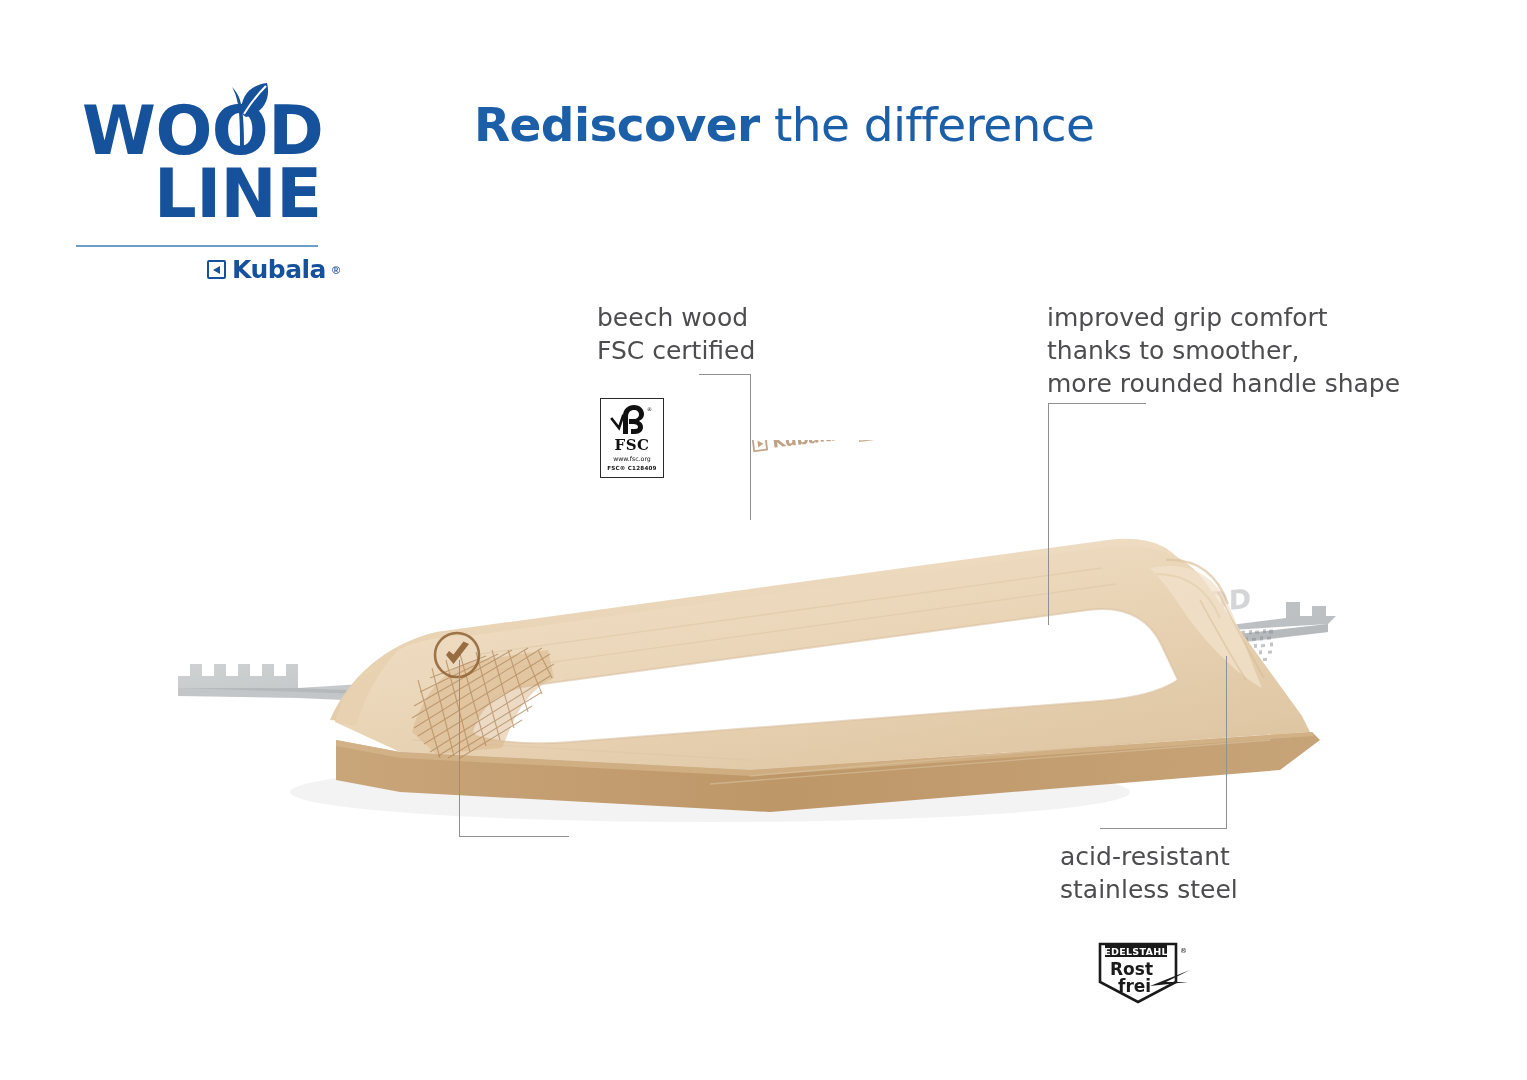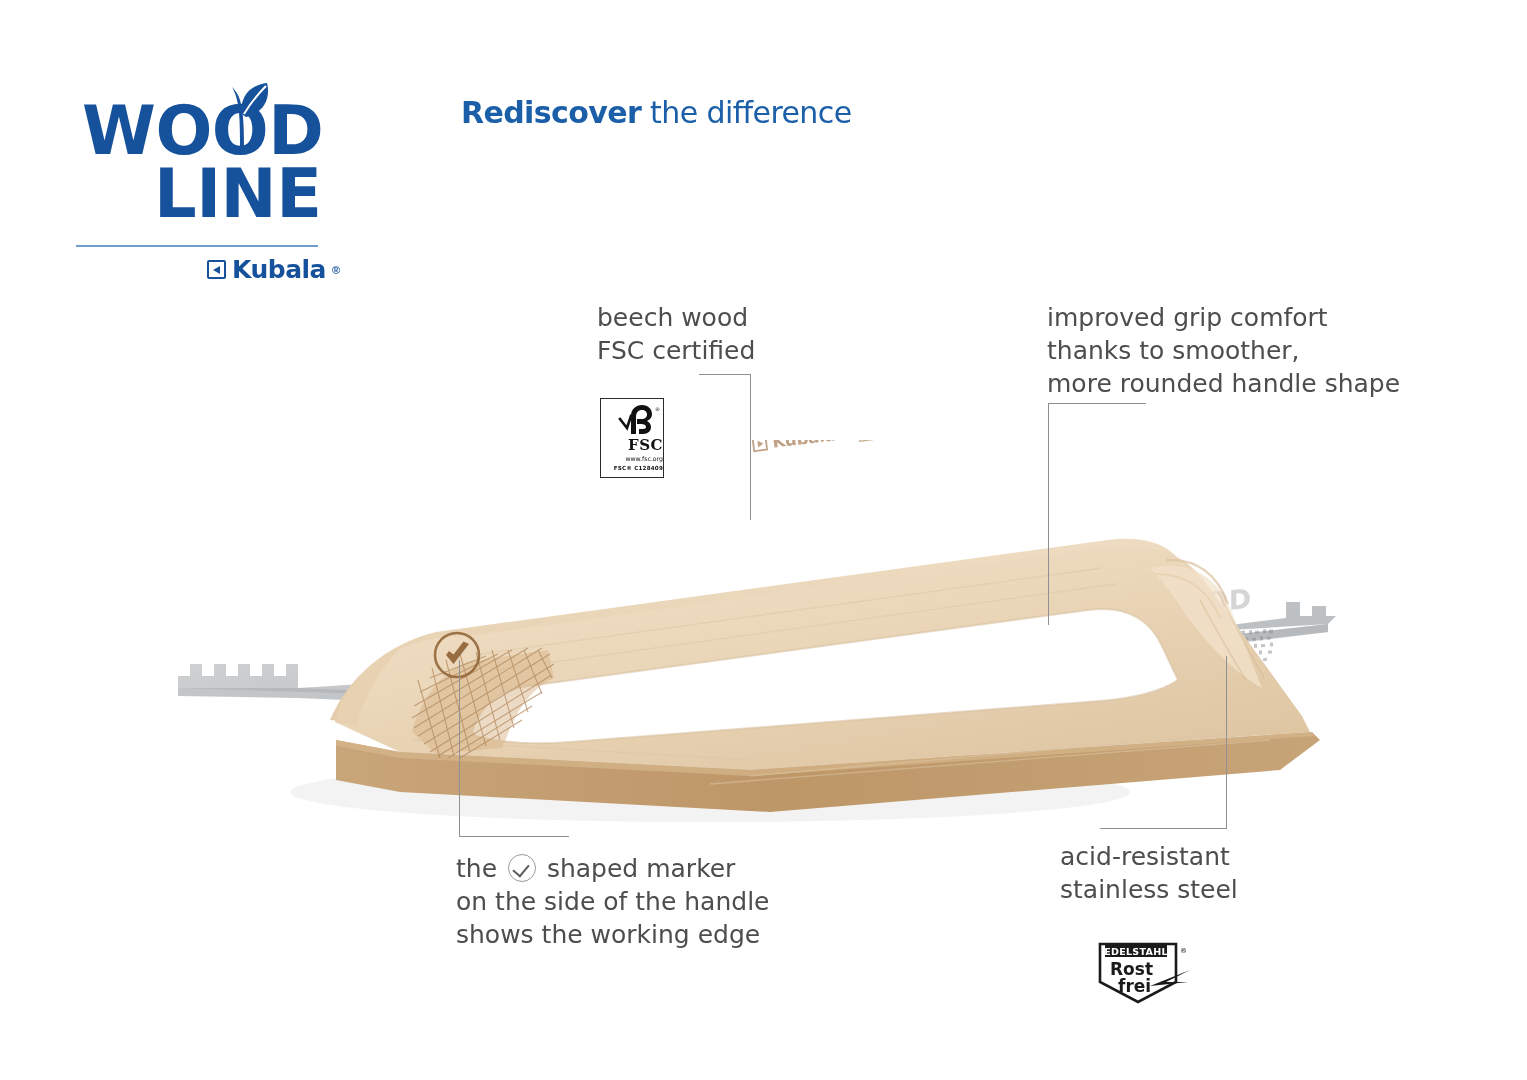--- a/index.html
+++ b/index.html
@@ -32,22 +32,22 @@
     border-right:7px solid #16519C;
   }
   .kubala-name{
     font-family:"DejaVu Sans", sans-serif;font-weight:bold;font-size:25px;
     color:#16519C;letter-spacing:-0.5px;line-height:1;
   }
   .kubala-reg{font-size:11px;vertical-align:super;font-weight:bold;color:#16519C;}
 
   
   .headline{
-    position:absolute;left:461px;top:92px;width:960px;
-    color:#1B5FA8;font-size:30px;line-height:1.42;
+    position:absolute;left:474px;top:92px;width:960px;
+    color:#1B5FA8;font-size:47px;line-height:1.42;
     font-family:"DejaVu Sans", sans-serif;font-weight:normal;
     letter-spacing:-0.6px;
   }
   .headline b{font-weight:bold;}
 
   
   .callout{
     position:absolute;color:#4D4D4F;font-size:25px;line-height:1.32;
     font-family:"DejaVu Sans", sans-serif;white-space:pre-line;
   }
@@ -68,21 +68,21 @@
 
   
   .leader{position:absolute;background:#8E9093;}
   .lv{width:1.3px;}
   .lh{height:1.3px;}
 
   
   .fsc{
     position:absolute;left:600px;top:398px;width:62px;height:78px;
     border:1px solid #2A2A2A;background:#fff;
-    display:flex;flex-direction:column;align-items:flex-end;
+    display:flex;flex-direction:column;align-items:center;
     font-family:"DejaVu Serif", serif;
   }
   .fsc-tree{margin-top:4px;}
   .fsc-word{font-size:15px;font-weight:bold;letter-spacing:0.5px;color:#111;line-height:1;margin-top:1px;}
   .fsc-url{font-size:6.2px;color:#111;margin-top:2px;font-family:"DejaVu Sans",sans-serif;}
   .fsc-code{
     font-size:5.6px;font-weight:bold;color:#111;margin-top:3px;
     font-family:"DejaVu Sans",sans-serif;letter-spacing:0.2px;
   }
 
@@ -338,23 +338,20 @@
   <div class="leader lv" style="left:1226px;top:656px;height:172px;"></div>
   <div class="leader lh" style="left:1100px;top:828px;width:127px;"></div>
 
   <div class="callout" id="callout-beech">beech wood
 FSC certified</div>
 
   <div class="callout" id="callout-grip">improved grip comfort
 thanks to smoother,
 more rounded handle shape</div>
 
-  <div class="callout" id="callout-marker"><span>the </span><span class="inline-check"></span><span> shaped marker
-on the side of the handle
-shows the working edge</span></div>
 
   <div class="callout" id="callout-steel">acid-resistant
 stainless steel</div>
 
   <div class="fsc">
     <svg class="fsc-tree" width="46" height="34" viewBox="0 0 46 34">
       <path d="M3 16 L10 25 L14 13" stroke="#111" stroke-width="2.6" fill="none" stroke-linecap="square"></path>
       <path d="M14 13 C14 6 19 2 25 2 C31 2 35 6 35 11 C35 15 32 17 30 18
                C32 19 34 21 34 24 C34 28 31 31 26 31 L22 31 L22 26 L26 26
                C28 26 29 25 29 24 C29 22 27 21 24 21 L20 21 L20 16 L25 16

